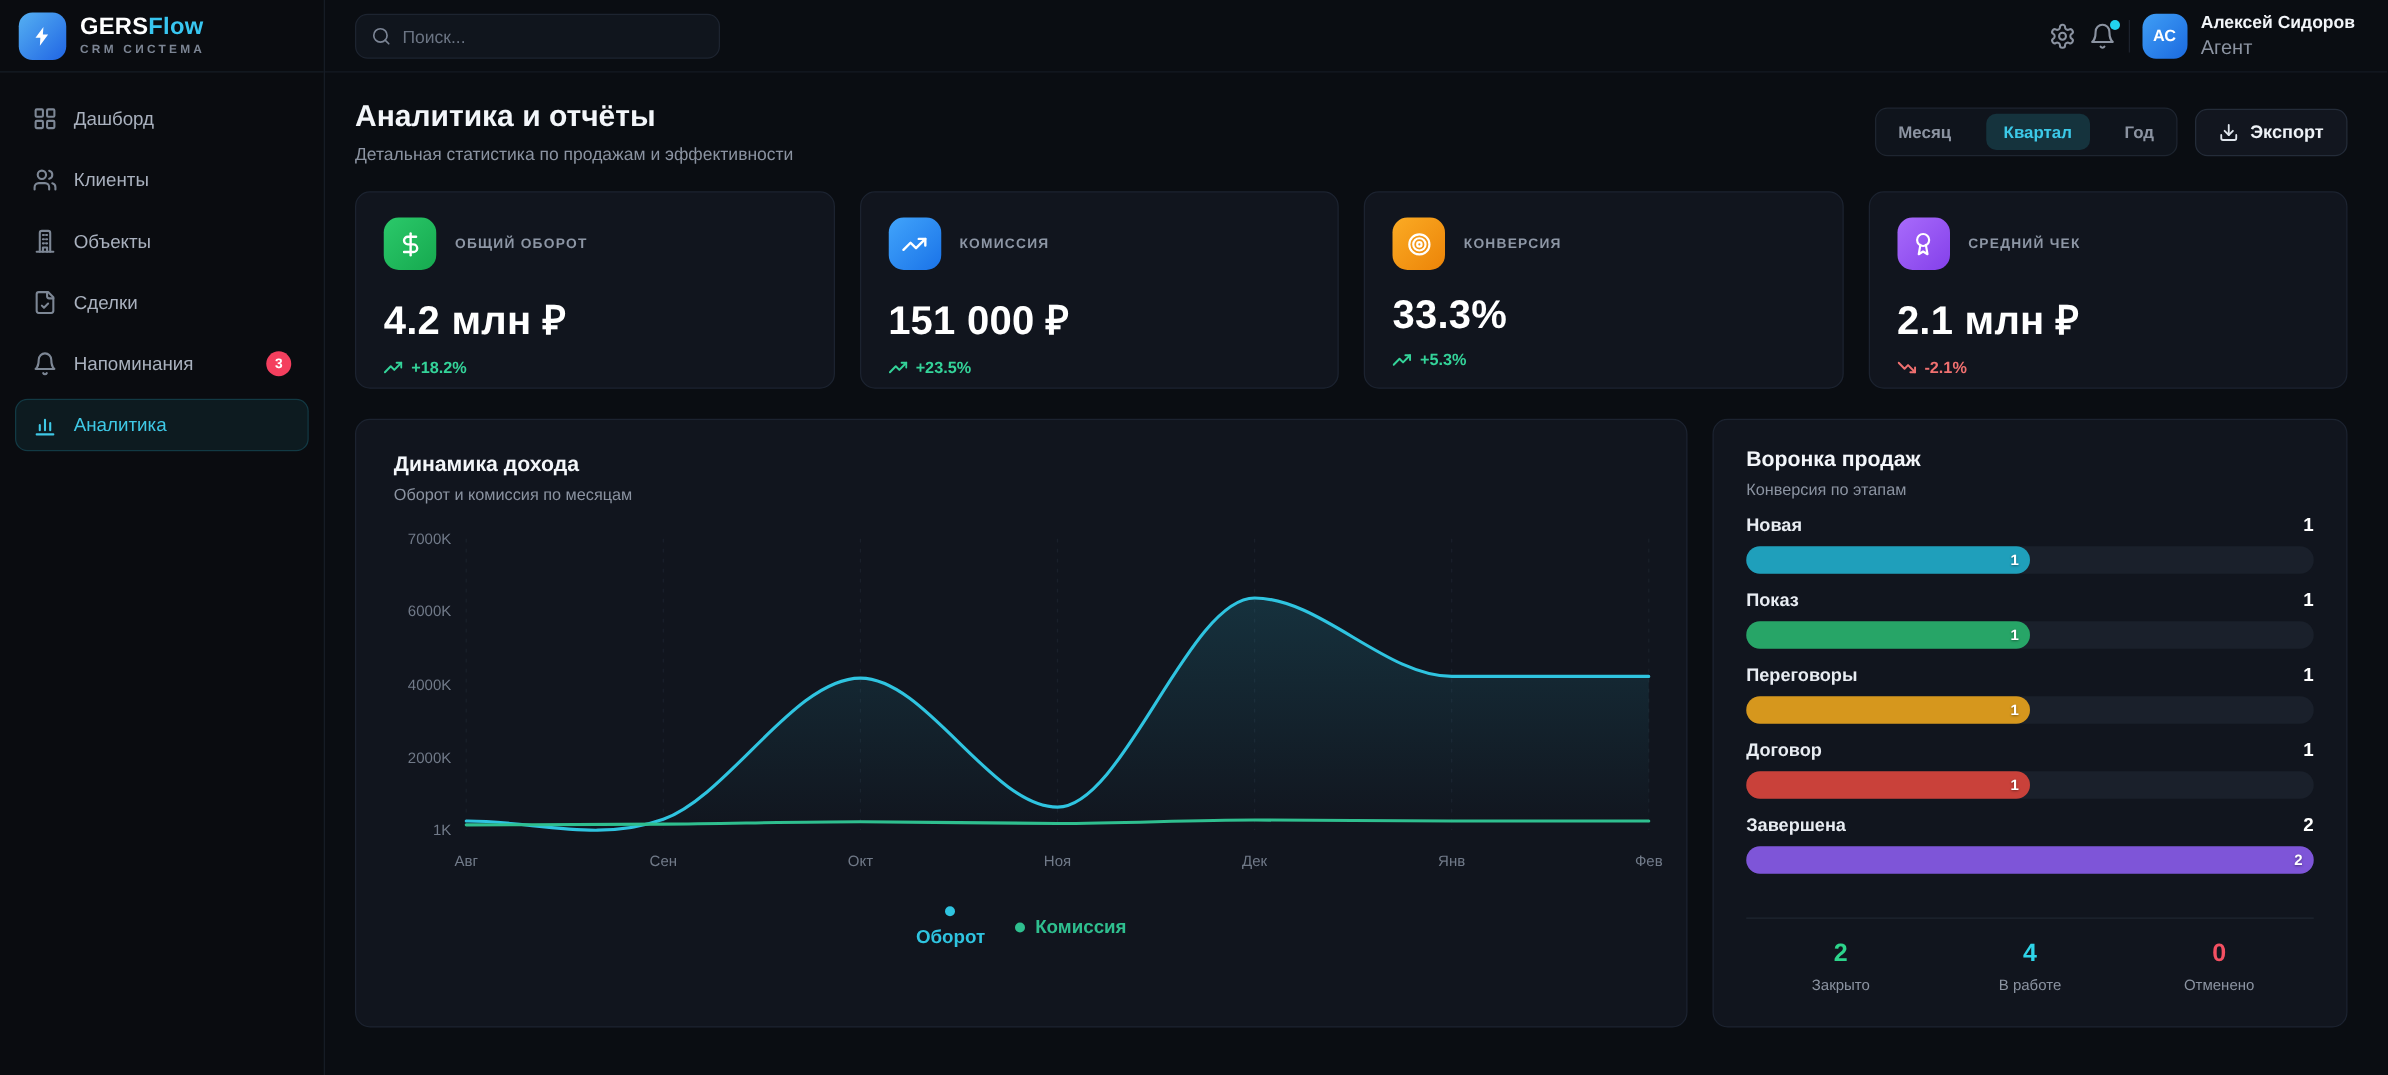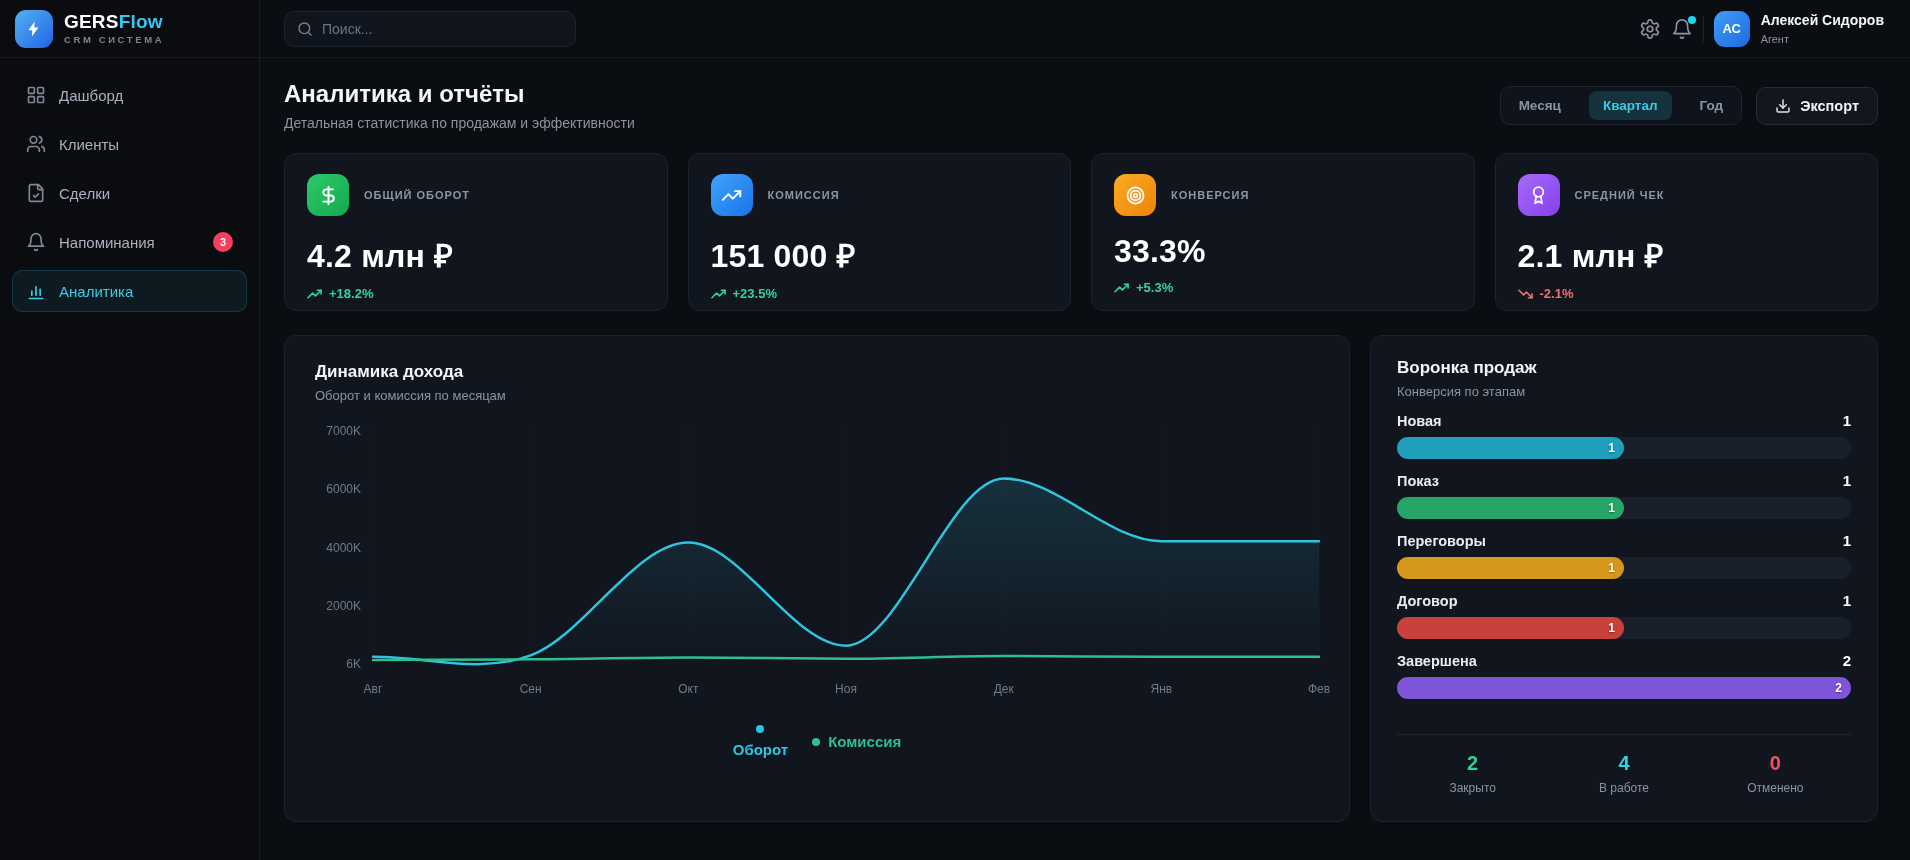--- a/index.html
+++ b/index.html
@@ -38,21 +38,21 @@
                   font-family:"Liberation Sans", sans-serif; }
   .search input::placeholder { color:#6b7483; }
   .top-right { display:flex; align-items:center; gap:10px; }
   .icon-btn { width:22px; height:22px; color:#8b93a1; cursor:pointer; position:relative; display:flex; }
   .bell-dot { position:absolute; top:-2px; right:-3px; width:8px; height:8px; border-radius:50%; background:#22d3ee; }
   .top-sep { width:1px; height:26px; background:#1c222d; }
   .user { display:flex; align-items:center; gap:11px; cursor:pointer; }
   .avatar { width:36px; height:36px; border-radius:11px; background:linear-gradient(135deg,#3f9ef5,#1b6ae0);
             display:flex; align-items:center; justify-content:center; font-size:13px; font-weight:800; color:#fff; }
   .user-name { font-size:14px; font-weight:800; color:#f2f5f9; line-height:1.15; }
-  .user-role { font-size:11px; color:#8b93a1; margin-top:4px; }
+  .user-role { font-size:16px; color:#8b93a1; margin-top:4px; }
 
   
   .main { flex:1; padding:22px 32px 0 24px; }
   .page-head { display:flex; align-items:center; justify-content:space-between; margin-bottom:22px; }
   .page-title { font-size:24px; font-weight:800; color:#f3f6fa; }
   .page-sub { font-size:14px; color:#8b93a1; margin-top:7px; }
   .head-controls { display:flex; align-items:center; gap:14px; }
   .tabs { display:flex; gap:14px; background:#0f141c; border:1px solid #1e2530; border-radius:10px; padding:4px; }
   .tab { padding:7px 14px; border-radius:8px; font-size:13.5px; font-weight:600; color:#8b93a1; cursor:pointer; }
   .tab.active { background:#15333d; color:#3cc9e8; }
@@ -146,20 +146,36 @@
               <circle cx="9" cy="7" r="4"></circle>
               <path d="M22 21v-2a4 4 0 0 0-3-3.87"></path>
               <path d="M16 3.13a4 4 0 0 1 0 7.75"></path>
             </svg>
         </span>
         <span>Клиенты</span>
       </div>
       <div class="nav-item">
         <span class="nicon">
           <svg viewBox="0 0 24 24" fill="none" stroke="currentColor" stroke-width="2" stroke-linecap="round" stroke-linejoin="round">
+              <path d="M7 22V4a2 2 0 0 1 2-2h6a2 2 0 0 1 2 2v18"></path>
+              <path d="M4 22h16"></path>
+              <path d="M10 6h1"></path>
+              <path d="M13 6h1"></path>
+              <path d="M10 10h1"></path>
+              <path d="M13 10h1"></path>
+              <path d="M10 14h1"></path>
+              <path d="M13 14h1"></path>
+              <path d="M10 22v-4h4v4"></path>
+            </svg>
+        </span>
+        <span>Объекты</span>
+      </div>
+      <div class="nav-item">
+        <span class="nicon">
+          <svg viewBox="0 0 24 24" fill="none" stroke="currentColor" stroke-width="2" stroke-linecap="round" stroke-linejoin="round">
               <path d="M15 2H6a2 2 0 0 0-2 2v16a2 2 0 0 0 2 2h12a2 2 0 0 0 2-2V7z"></path>
               <path d="M14 2v4a2 2 0 0 0 2 2h4"></path>
               <path d="m9 15 2 2 4-4"></path>
             </svg>
         </span>
         <span>Сделки</span>
       </div>
       <div class="nav-item">
         <span class="nicon">
           <svg viewBox="0 0 24 24" fill="none" stroke="currentColor" stroke-width="2" stroke-linecap="round" stroke-linejoin="round">
@@ -340,21 +356,21 @@
         <div class="card chart-card">
           <div class="panel-title">Динамика дохода</div>
           <div class="panel-sub">Оборот и комиссия по месяцам</div>
 
           <div class="chart-body">
             <div class="y-axis">
               <span>7000K</span>
               <span>6000K</span>
               <span>4000K</span>
               <span>2000K</span>
-              <span>6K</span>
+              <span>1K</span>
             </div>
             <div class="plot">
                 <svg width="946" height="233" viewBox="0 0 946 233">
                   <defs>
                     <linearGradient id="g0" x1="0" y1="0" x2="0" y2="1">
         <stop offset="0" stop-color="#2fc4e0" stop-opacity="0.16"></stop>
         <stop offset="1" stop-color="#2fc4e0" stop-opacity="0"></stop>
                     </linearGradient>
                   </defs>
                   <line x1="0" y1="0" x2="0" y2="233" stroke="#1a202b" stroke-width="1" stroke-dasharray="3 5"></line>

